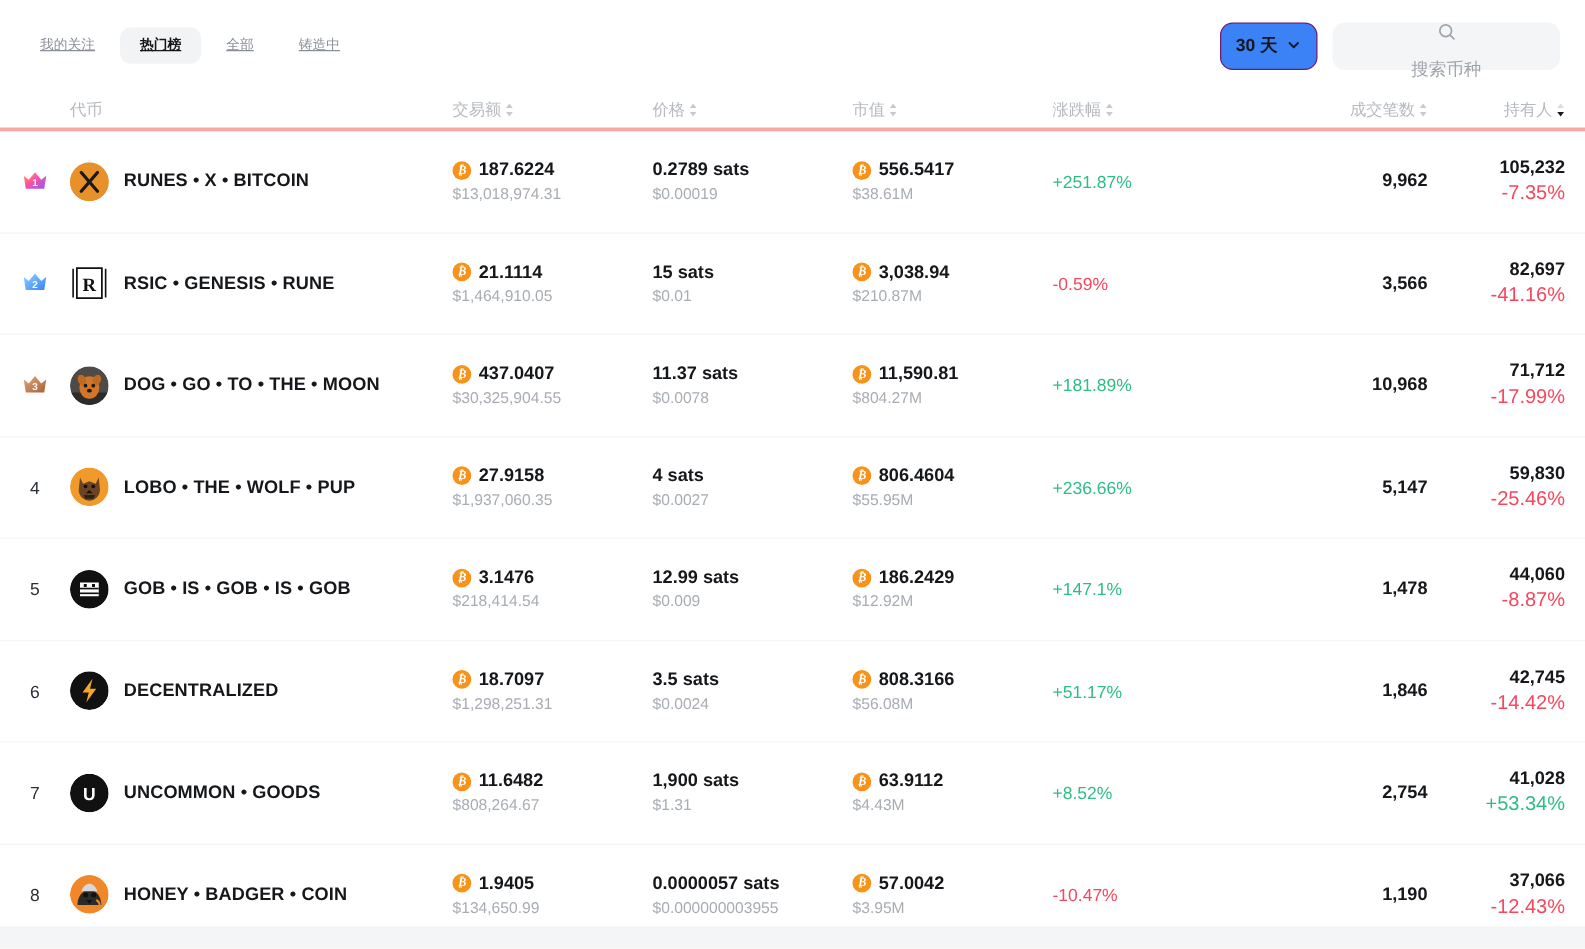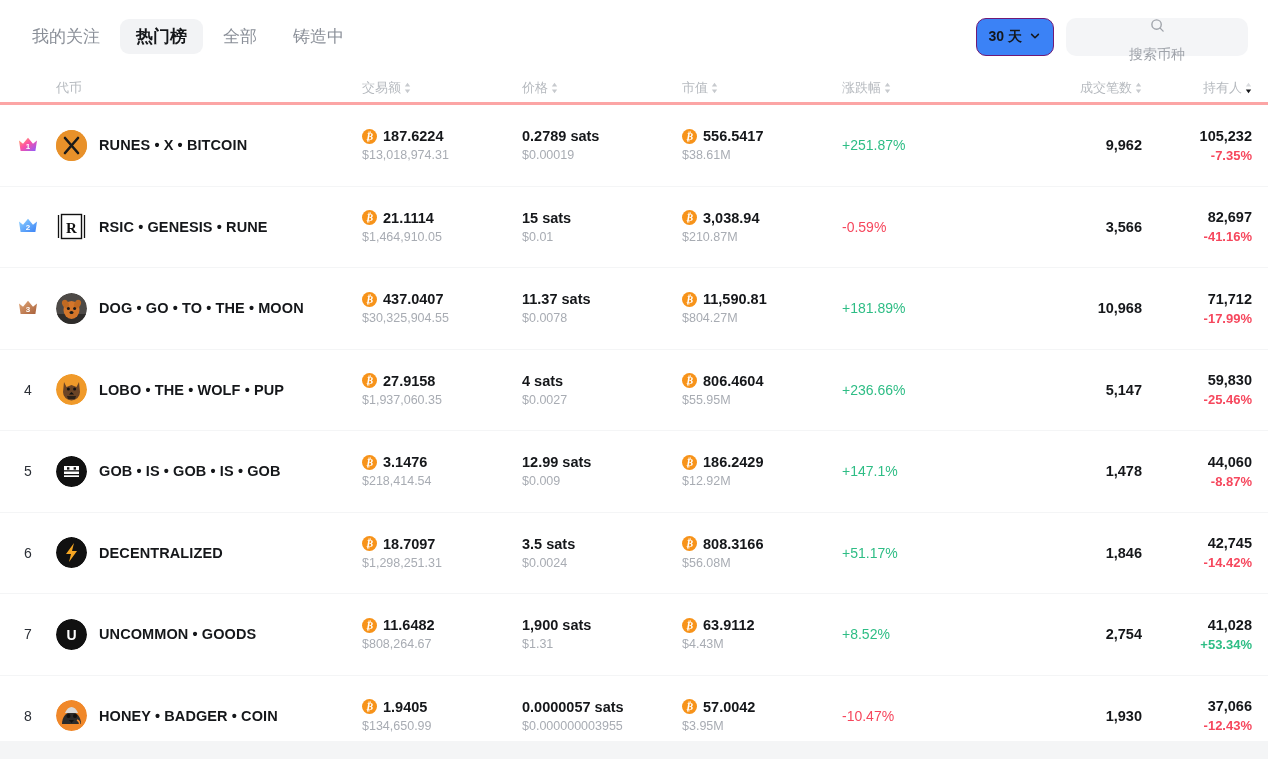--- a/index.html
+++ b/index.html
@@ -14,27 +14,28 @@
   
   .topbar {
     height: 73px;
     display: flex;
     align-items: center;
     padding: 0 20px 0 16px;
     position: relative;
   }
   .tabs { display: flex; align-items: center; gap: 4px; }
   .tab {
-    font-size: 17px;
+    font-size: 11px;
     color: #8a8f98;
     padding: 9px 16px;
     border-radius: 9px;
     line-height: 1;
     cursor: pointer;
     white-space: nowrap;
+    text-decoration: underline;
   }
   .tab.active {
     background: #f2f3f5;
     color: #15171a;
     font-weight: bold;
   }
   .topbar-right {
     margin-left: auto;
     display: flex;
     align-items: center;
@@ -132,21 +133,21 @@
     font-weight: bold;
     font-style: italic;
     display: flex; align-items: center; justify-content: center;
     font-family: "Liberation Serif", serif;
     flex: 0 0 15px;
   }
   .pct { font-size: 14px; }
   .up { color: #2ebd85; }
   .down { color: #f6475d; }
   .num { font-size: 14.5px; font-weight: bold; color: #15171a; }
-  .sub-pct { font-size: 13px; font-weight: bold; }
+  .sub-pct { font-size: 16px; }
 
   .scroll-fade {
     position: absolute; left: 0; right: 0; bottom: 0;
     height: 18px;
     background: #f4f5f6;
   }
 </style>
 </head>
 <body>
 
@@ -635,21 +636,21 @@
         <span class="v1">
             <span class="btc">₿</span>
             <span>57.0042</span>
           </span>
         <span class="v2">$3.95M</span>
       </div>
       <div class="cell">
         <span class="pct down">-10.47%</span>
       </div>
       <div class="cell r">
-        <span class="num">1,930</span>
+        <span class="num">1,190</span>
       </div>
       <div class="cell r">
         <span class="num">37,066</span>
         <span class="sub-pct down">-12.43%</span>
       </div>
     </div>
 
   </div>
 
   <div class="scroll-fade"></div>

